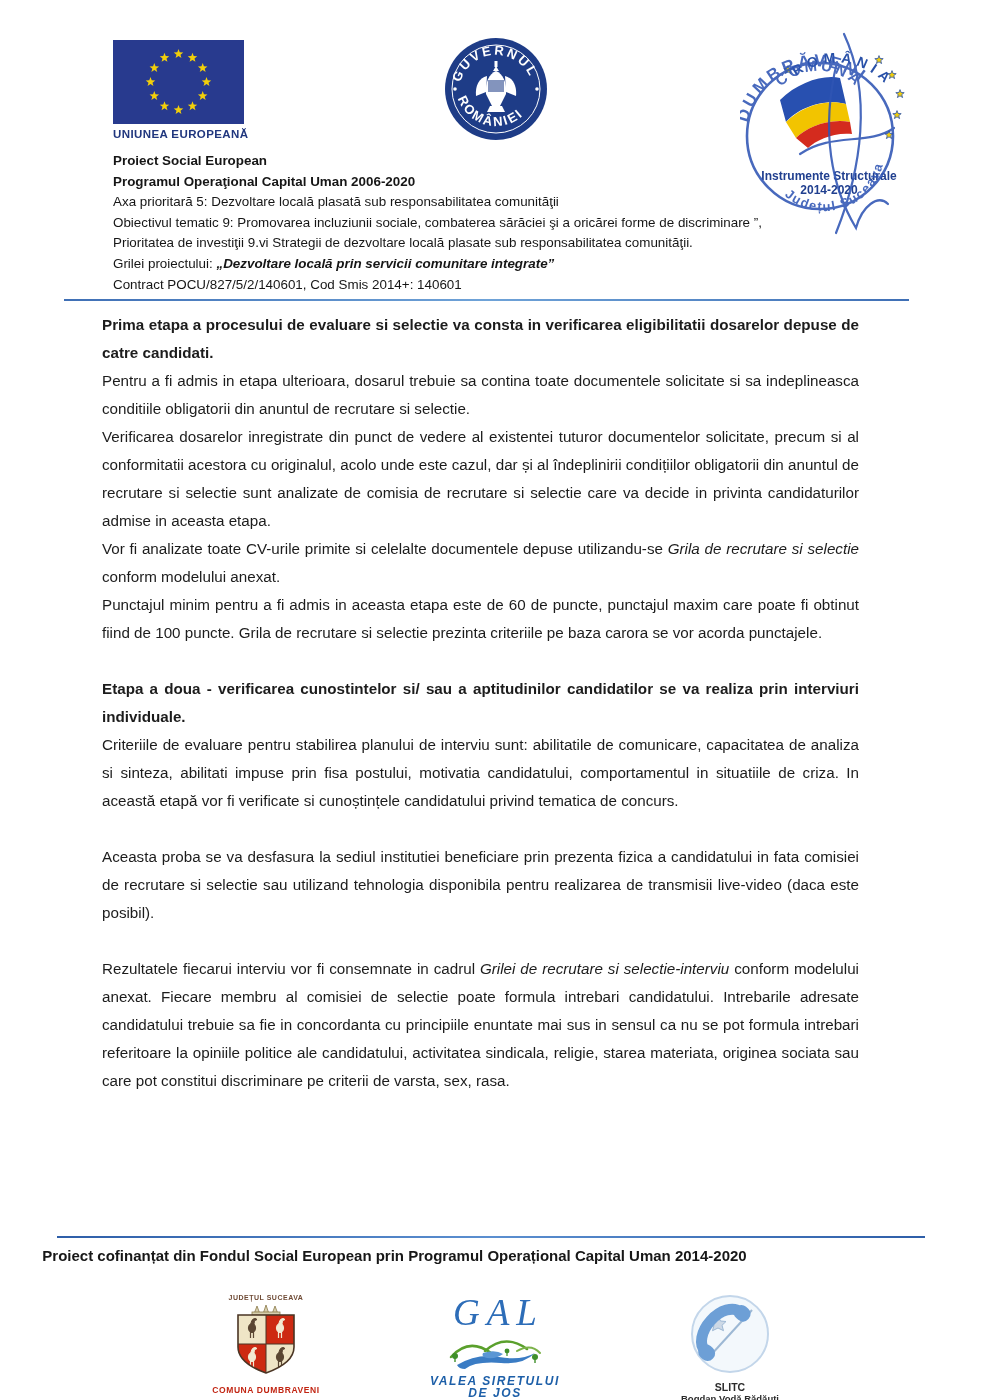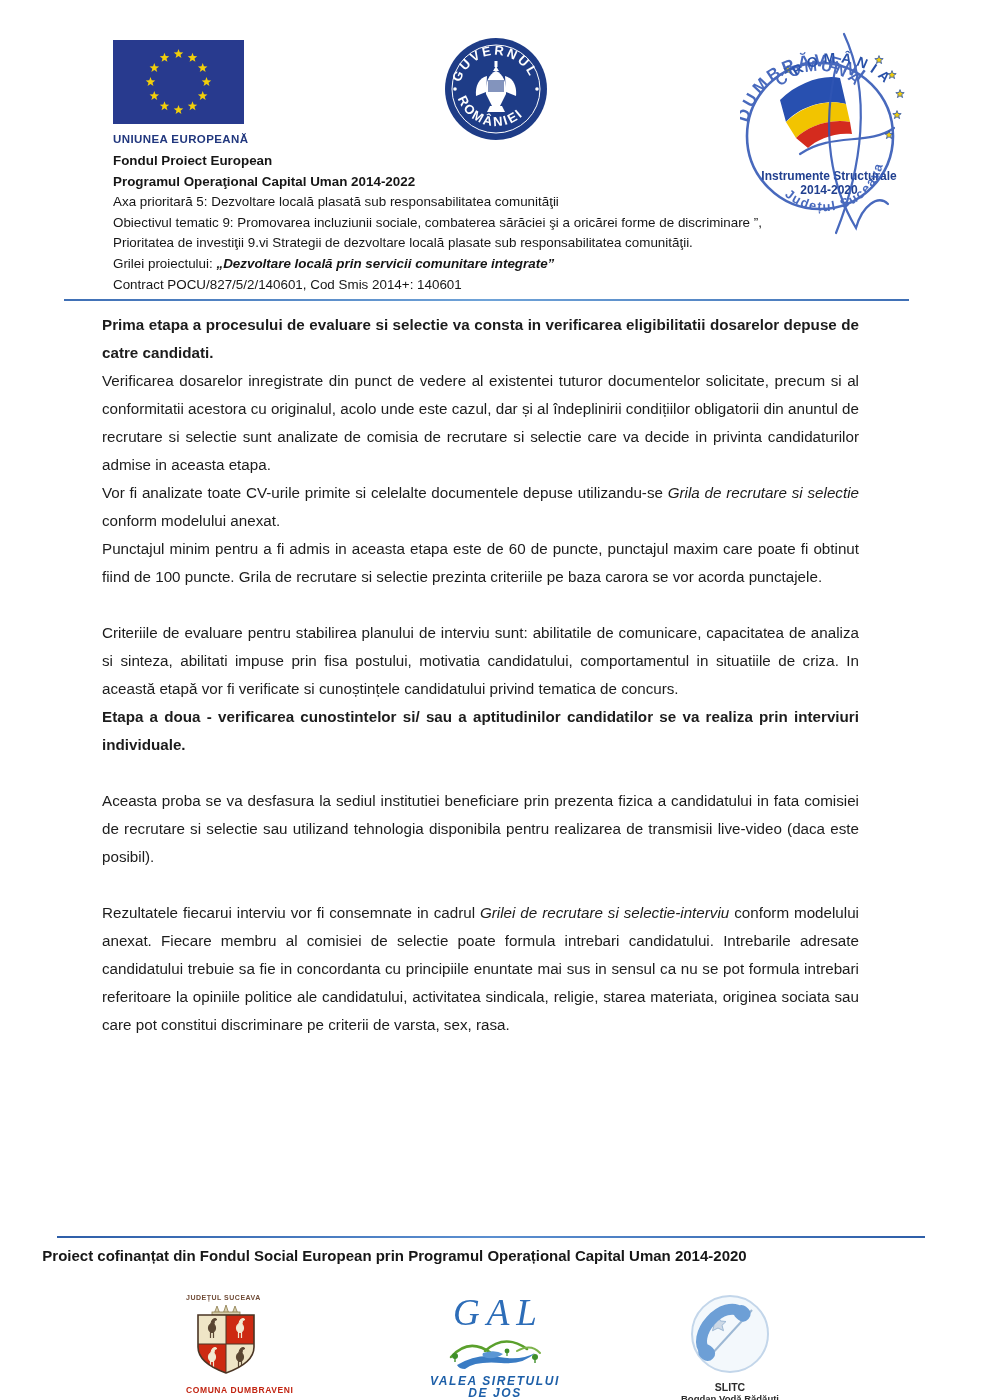--- a/index.html
+++ b/index.html
@@ -4,21 +4,21 @@
 <style>
   * { margin:0; padding:0; box-sizing:border-box; }
   html,body { background:#e8e8e8; }
   .page {
     position:relative; width:988px; height:1400px; margin:0 auto;
     background:#ffffff; overflow:hidden;
     font-family:"Liberation Sans", sans-serif; color:#1b1b1b;
   }
   
   .eu-logo { position:absolute; left:113px; top:40px; width:140px; }
-  .eu-label { margin-top:5px; font-size:11.5px; font-weight:bold; color:#21377e; letter-spacing:.4px; }
+  .eu-label { font-size:11.5px; font-weight:bold; color:#21377e; letter-spacing:.4px; }
   .gov-seal { position:absolute; left:443px; top:36px; }
   .is-stamp { position:absolute; left:740px; top:28px; }
   
   .header-text {
     position:absolute; left:113px; top:151px; width:810px;
     font-size:13.4px; line-height:20.6px; color:#161616;
   }
   .header-text .hl-bold { font-weight:bold; }
   .title-quote { font-weight:bold; font-style:italic; }
   .header-rule {
@@ -36,21 +36,21 @@
   .vgap { height:28px; }
   
   .footer-rule {
     position:absolute; left:57px; top:1236px; width:868px; height:2px;
     background:linear-gradient(90deg,#2e5ea8,#5b8fd0,#2e5ea8); border:none;
   }
   .cofinance {
     position:absolute; left:0; top:1247px; width:789px;
     text-align:center; font-size:15px; font-weight:bold; color:#171717;
   }
-  .coat-logo   { position:absolute; left:186px; top:1294px; width:160px; }
+  .coat-logo   { position:absolute; left:186px; top:1294px; width:160px; text-align:center; }
   .coat-top    { font-size:7px; font-weight:bold; color:#6e4a35; letter-spacing:.5px; }
   .coat-bottom { font-size:8.5px; font-weight:bold; color:#c22613; letter-spacing:.6px; margin-top:2px; }
   .gal-logo  { position:absolute; left:420px; top:1295px; width:150px; text-align:center;font-style:italic; }
   .gal-title { font-family:"Liberation Serif", serif; font-size:37px; line-height:36px; color:#2d6db8; letter-spacing:7px; text-indent:7px; }
   .gal-line  { font-size:12px; font-weight:bold; color:#1d5fa8; letter-spacing:1.6px; line-height:12px; }
   .slitc-logo  { position:absolute; left:655px; top:1294px; width:150px; text-align:center; }
   .slitc-title { font-size:10.5px; font-weight:bold; color:#2b2b2b; margin-top:3px; }
   .slitc-sub   { font-size:9.5px; font-weight:bold; color:#2b2b2b; }
 </style>
 </head>
@@ -159,39 +159,40 @@
         <g fill="none" stroke="#2f55b4" stroke-width="2.2" stroke-linecap="round">
           <path d="M104,6 C132,66 122,140 96,205"></path>
           <path d="M97,34 C80,104 92,160 116,200 C122,178 138,166 148,176"></path>
           <path d="M60,126 C92,104 128,118 154,100"></path>
         </g>
       </g>
     </svg>
   </div>
 
   <div class="header-text">
-    <div class="hl-bold">Fondul Proiect European</div>
-    <div class="hl-bold">Programul Operaţional Capital Uman 2014-2022</div>
+    <div class="hl-bold">Proiect Social European</div>
+    <div class="hl-bold">Programul Operaţional Capital Uman 2006-2020</div>
     <div>Axa prioritară 5: Dezvoltare locală plasată sub responsabilitatea comunităţii</div>
     <div>Obiectivul tematic 9: Promovarea incluziunii sociale, combaterea sărăciei şi a oricărei forme de discriminare ”,</div>
     <div>Prioritatea de investiţii 9.vi Strategii de dezvoltare locală plasate sub responsabilitatea comunităţii.</div>
     <div><span>Grilei proiectului: </span><span class="title-quote">„Dezvoltare locală prin servicii comunitare integrate”</span></div>
     <div>Contract POCU/827/5/2/140601, Cod Smis 2014+: 140601</div>
   </div>
 
   <hr class="header-rule">
 
   <main class="doc-body">
     <p class="para bold">Prima etapa a procesului de evaluare si selectie va consta in verificarea eligibilitatii dosarelor depuse de catre candidati.</p>
+    <p class="para">Pentru a fi admis in etapa ulterioara, dosarul trebuie sa contina toate documentele solicitate si sa indeplineasca conditiile obligatorii din anuntul de recrutare si selectie.</p>
     <p class="para">Verificarea dosarelor inregistrate din punct de vedere al existentei tuturor documentelor solicitate, precum si al conformitatii acestora cu originalul, acolo unde este cazul, dar și al îndeplinirii condițiilor obligatorii din anuntul de recrutare si selectie sunt analizate de comisia de recrutare si selectie care va decide in privinta candidaturilor admise in aceasta etapa.</p>
     <p class="para"><span>Vor fi analizate toate CV-urile primite si celelalte documentele depuse utilizandu-se </span><span class="italic">Grila de recrutare si selectie</span><span> conform modelului anexat.</span></p>
     <p class="para">Punctajul minim pentru a fi admis in aceasta etapa este de 60 de puncte, punctajul maxim care poate fi obtinut fiind de 100 puncte. Grila de recrutare si selectie prezinta criteriile pe baza carora se vor acorda punctajele.</p>
     <div class="vgap"></div>
+    <p class="para bold">Etapa a doua - verificarea cunostintelor si/ sau a aptitudinilor candidatilor se va realiza prin interviuri individuale.</p>
     <p class="para">Criteriile de evaluare pentru stabilirea planului de interviu sunt: abilitatile de comunicare, capacitatea de analiza si sinteza, abilitati impuse prin fisa postului, motivatia candidatului, comportamentul in situatiile de criza. In această etapă vor fi verificate si cunoștințele candidatului privind tematica de concurs.</p>
-    <p class="para bold">Etapa a doua - verificarea cunostintelor si/ sau a aptitudinilor candidatilor se va realiza prin interviuri individuale.</p>
     <div class="vgap"></div>
     <p class="para">Aceasta proba se va desfasura la sediul institutiei beneficiare prin prezenta fizica a candidatului in fata comisiei de recrutare si selectie sau utilizand tehnologia disponibila pentru realizarea de transmisii live-video (daca este posibil).</p>
     <div class="vgap"></div>
     <p class="para"><span>Rezultatele fiecarui interviu vor fi consemnate in cadrul </span><span class="italic">Grilei de recrutare si selectie-interviu</span><span> conform modelului anexat. Fiecare membru al comisiei de selectie poate formula intrebari candidatului. Intrebarile adresate candidatului trebuie sa fie in concordanta cu principiile enuntate mai sus in sensul ca nu se pot formula intrebari referitoare la opiniile politice ale candidatului, activitatea sindicala, religie, starea materiata, originea sociata sau care pot constitui discriminare pe criterii de varsta, sex, rasa.</span></p>
   </main>
 
   <hr class="footer-rule">
   <div class="cofinance">Proiect cofinanțat din Fondul Social European prin Programul Operațional Capital Uman 2014-2020</div>
 
   <div class="coat-logo">

